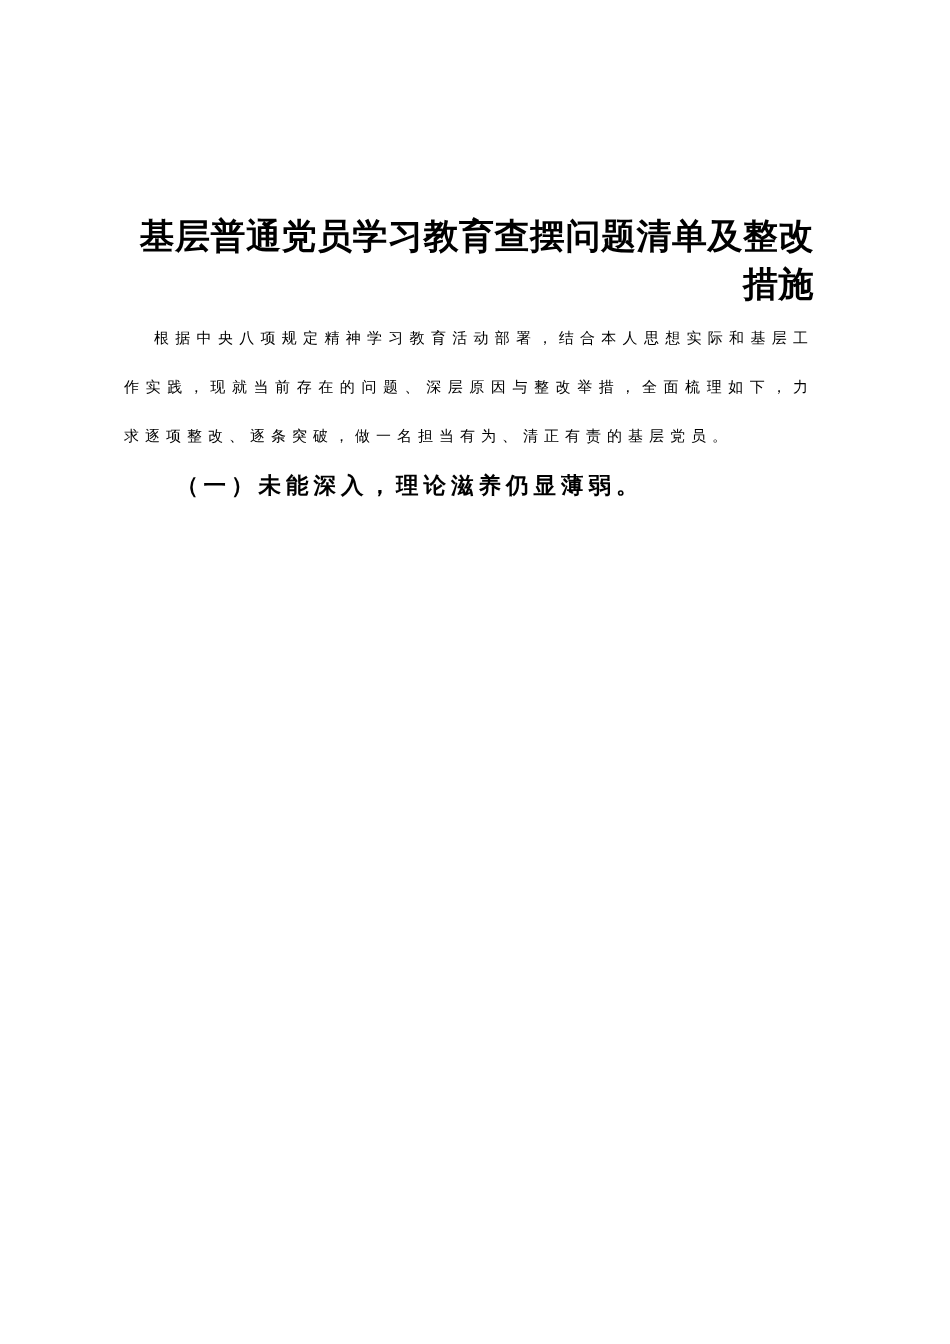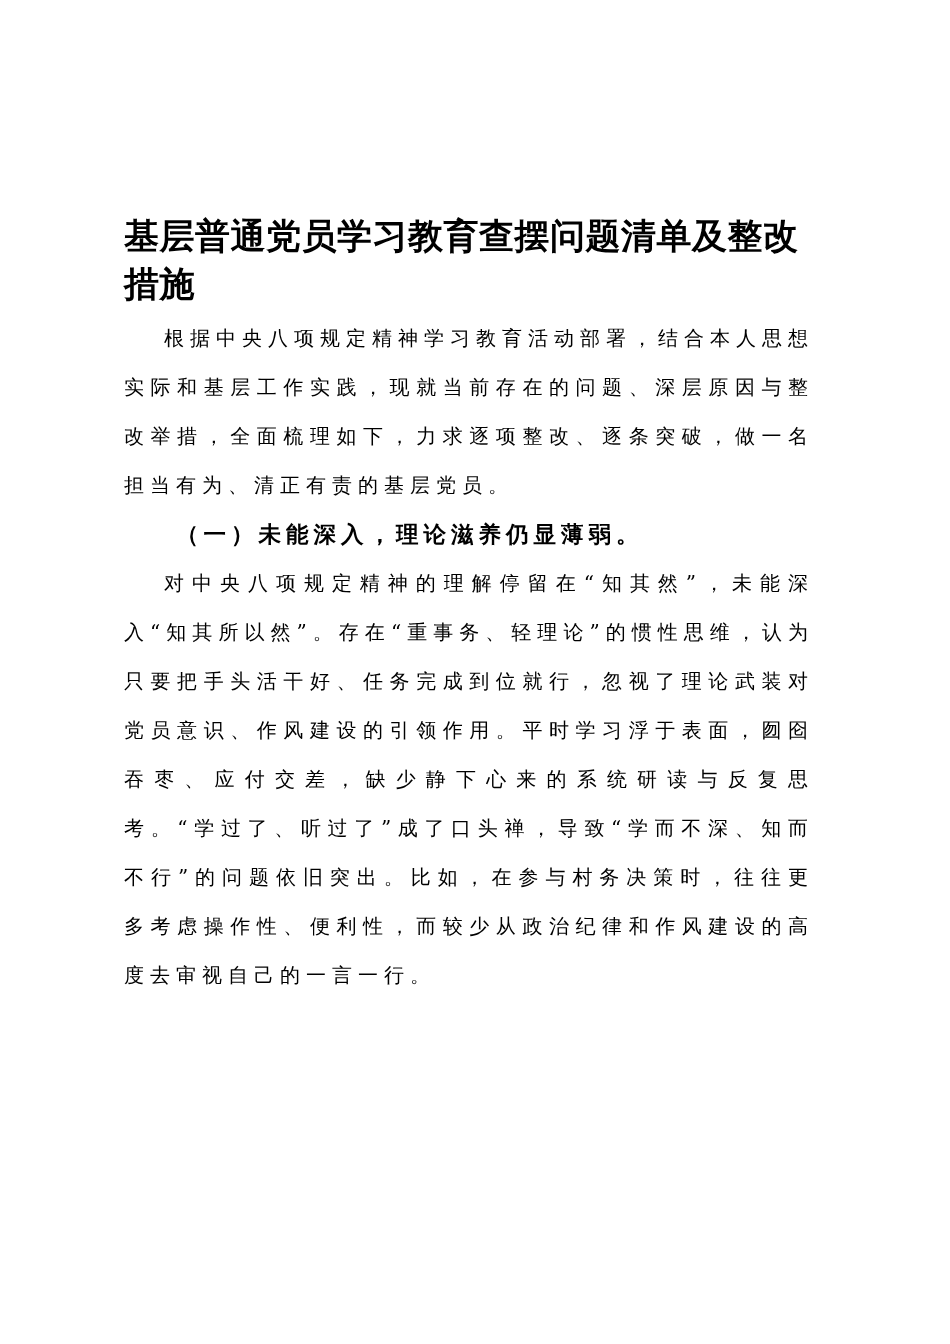--- a/index.html
+++ b/index.html
@@ -18,27 +18,27 @@
       position: absolute;
       left: 124px;
       top: 212px;
       width: 690px;
     }
     .title {
       font-family: "DejaVu Serif", "Liberation Serif", serif;
       font-weight: bold;
       font-size: 35px;
       line-height: 48px;
-      text-align: left;
+      text-align: right;
       margin: 0 0 6px 0;
       letter-spacing: 0.5px;
     }
     .para {
       font-family: "DejaVu Serif", "Liberation Serif", serif;
-      font-size: 20px;
+      font-size: 15px;
       line-height: 49px;
       margin: 0;
       text-align: justify;
       text-indent: 2em;
       letter-spacing: 6px;
     }
     .h1 {
       font-family: "DejaVu Sans", "Liberation Sans", sans-serif;
       font-size: 23px;
       line-height: 49px;
@@ -55,14 +55,13 @@
     }
     .h2.second { margin-top: 4px; }
   </style>
 </head>
 <body>
 
 <div class="page">
   <h1 class="title">基层普通党员学习教育查摆问题清单及整改措施</h1>
   <p class="para">根据中央八项规定精神学习教育活动部署，结合本人思想实际和基层工作实践，现就当前存在的问题、深层原因与整改举措，全面梳理如下，力求逐项整改、逐条突破，做一名担当有为、清正有责的基层党员。</p>
   <h3 class="h2">（一）未能深入，理论滋养仍显薄弱。</h3>
-  <p class="para">对中央八项规定精神的理解停留在“知其然”，未能深入“知其所以然”。存在“重事务、轻理论”的惯性思维，认为只要把手头活干好、任务完成到位就行，忽视了理论武装对党员意识、作风建设的引领作用。平时学习浮于表面，囫囵吞枣、应付交差，缺少静下心来的系统研读与反复思考。“学过了、听过了”成了口头禅，导致“学而不深、知而不行”的问题依旧突出。比如，在参与村务决策时，往往更多考虑操作性、便利性，而较少从政治纪律和作风建设的高度去审视自己的一言一行。</p>
 </div>
 
 </body></html>

